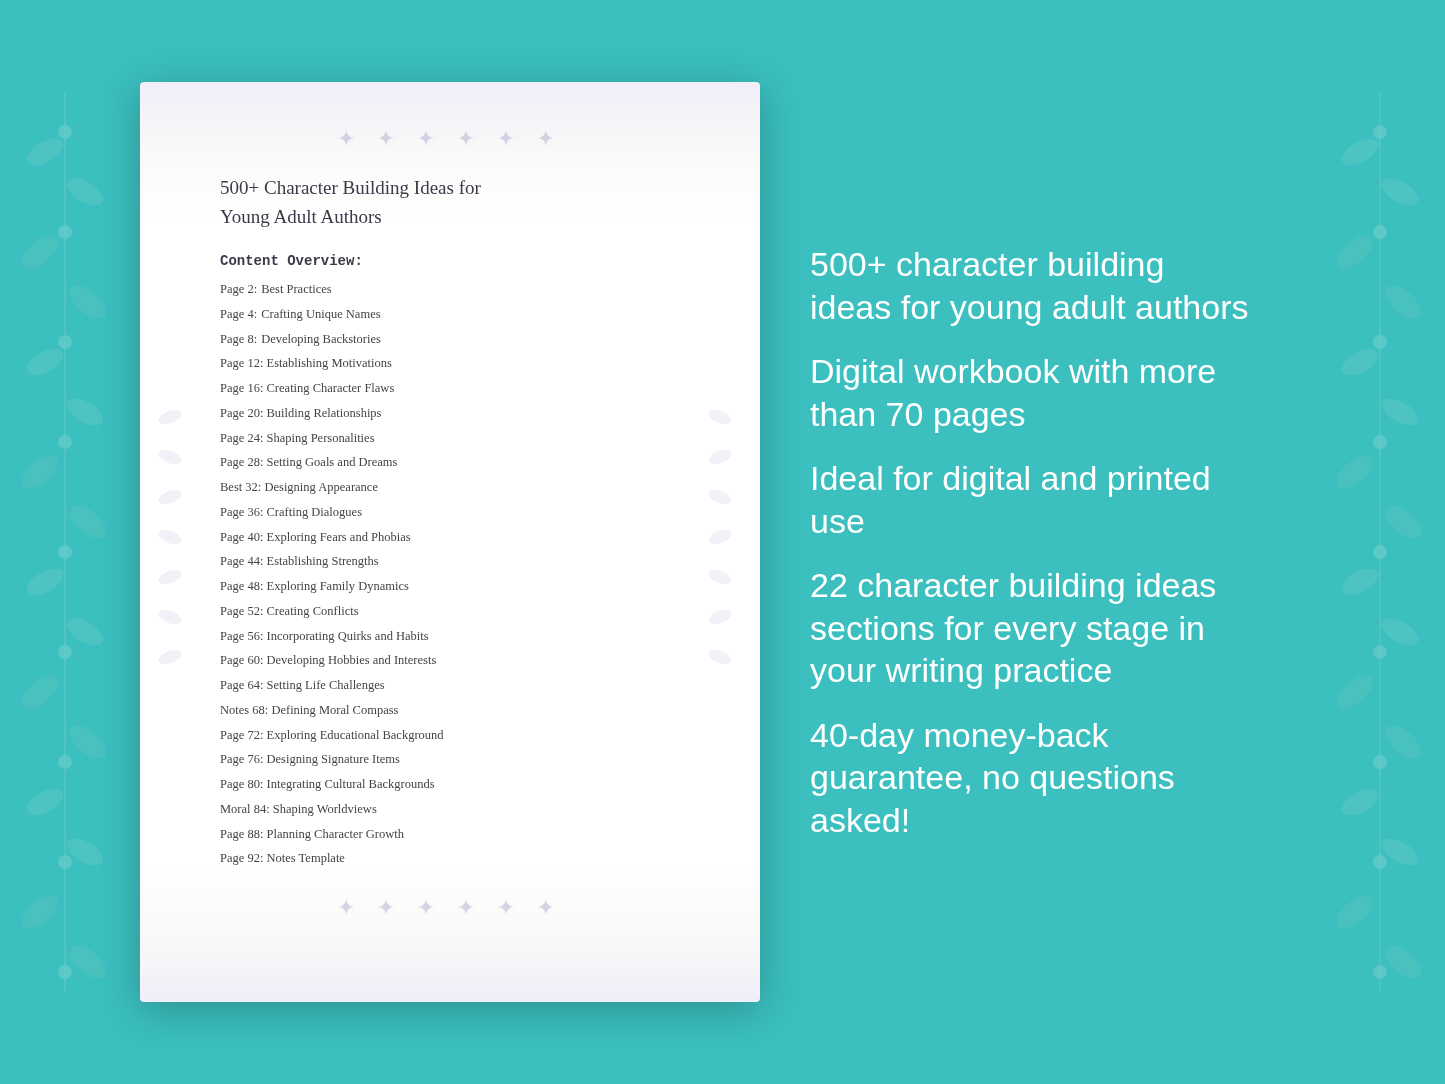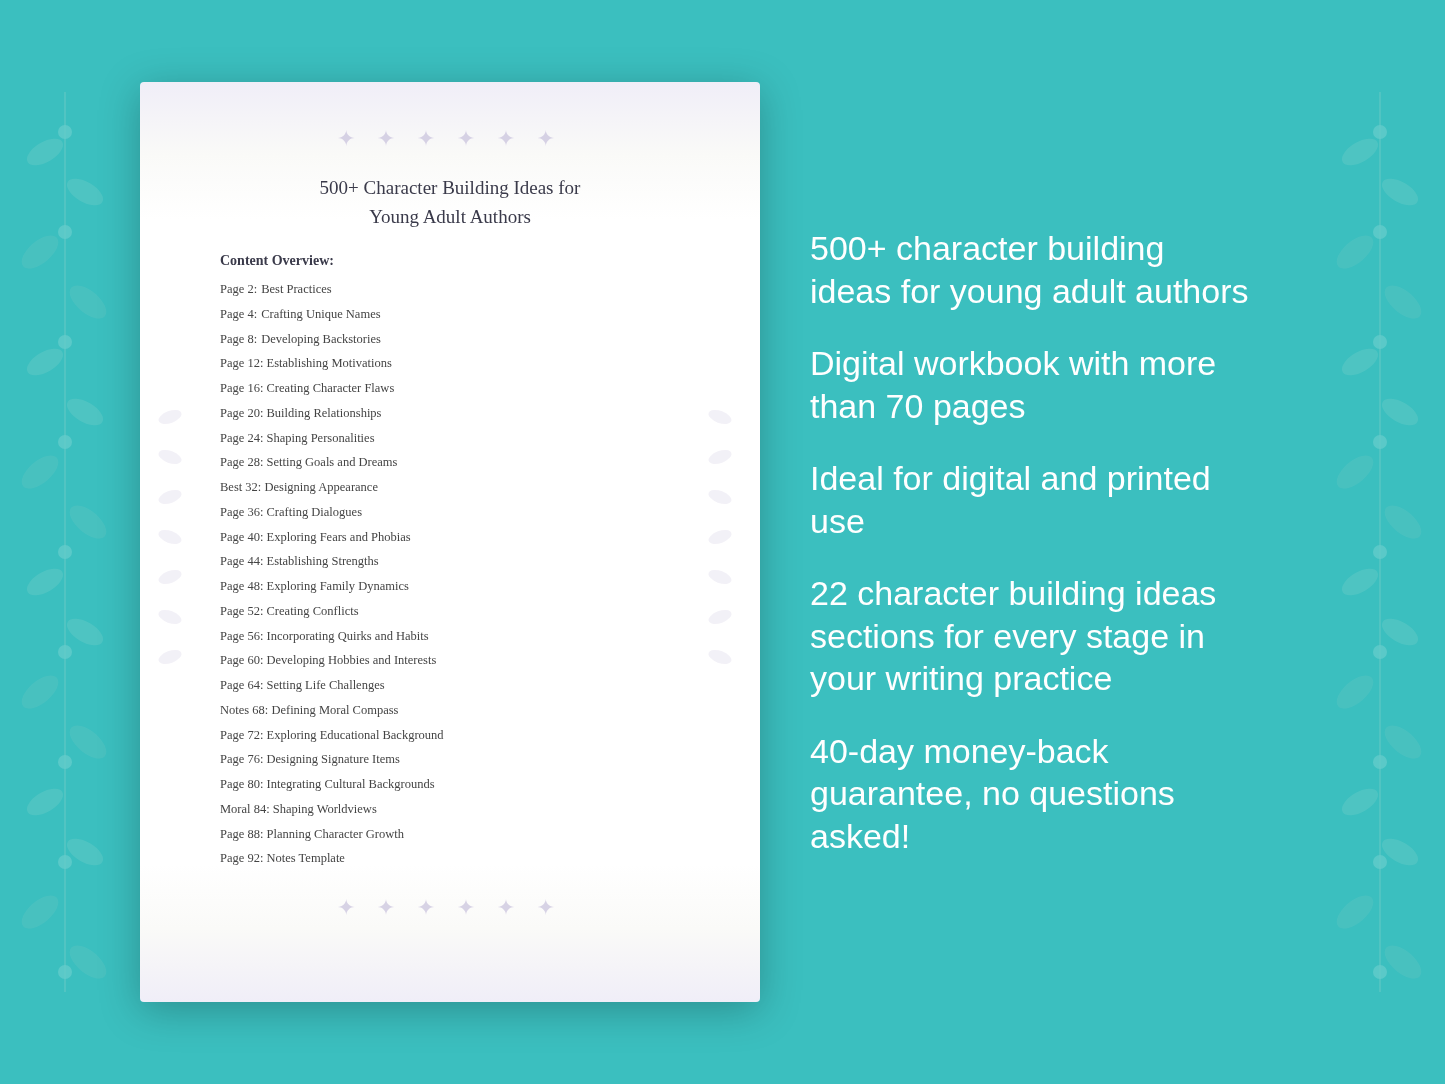--- a/index.html
+++ b/index.html
@@ -53,35 +53,35 @@
     .doc-top-ornament, .doc-bottom-ornament {
       text-align: center;
       color: #c0b8d8;
       font-size: 22px;
       letter-spacing: 8px;
       padding: 4px 0;
       opacity: 0.6;
     }
 
     .doc-title {
-      text-align: center;
+      text-align: left;
       color: #3a3a4a;
       font-size: 19px;
       font-weight: normal;
       line-height: 1.5;
       margin: 18px 0 22px;
       font-family: Georgia, serif;
     }
 
     .content-label {
       color: #3a3a4a;
       font-size: 14px;
       font-weight: bold;
       margin-bottom: 1px;
-      font-family: Liberation Serif, serif;
+      font-family: Liberation Mono, monospace;
     }
 
     .toc-list {
       list-style: none;
       margin-top: 8px;
     }
 
     .toc-item {
       color: #444;
       font-size: 12.5px;
@@ -95,21 +95,21 @@
       min-width: 38px;
     }
 
     
     .right-text {
       flex: 1;
       padding: 30px 60px 30px 50px;
       display: flex;
       flex-direction: column;
       justify-content: center;
-      gap: 30px;
+      gap: 22px;
     }
 
     .right-feature {
       color: #ffffff;
       font-size: 34px;
       line-height: 1.25;
       font-family: 'Arial', sans-serif;
       font-weight: 300;
     }
 

